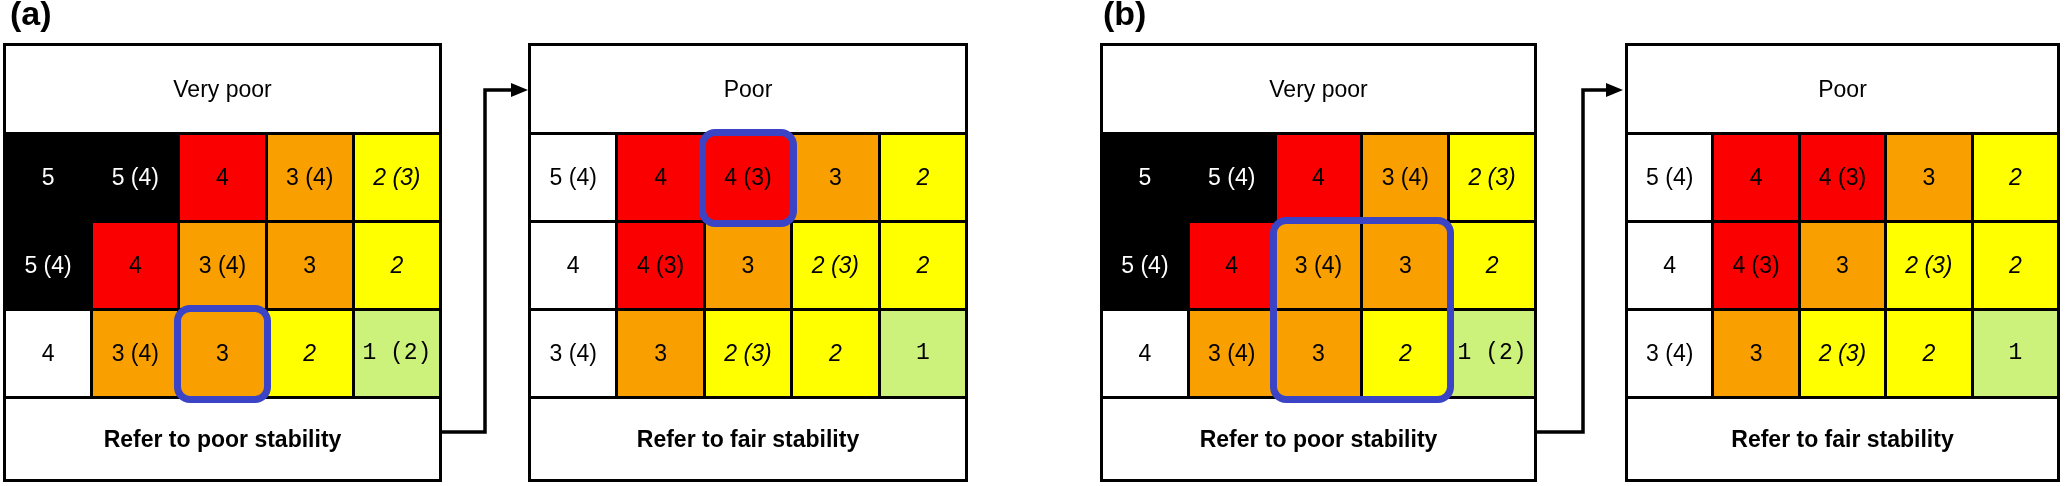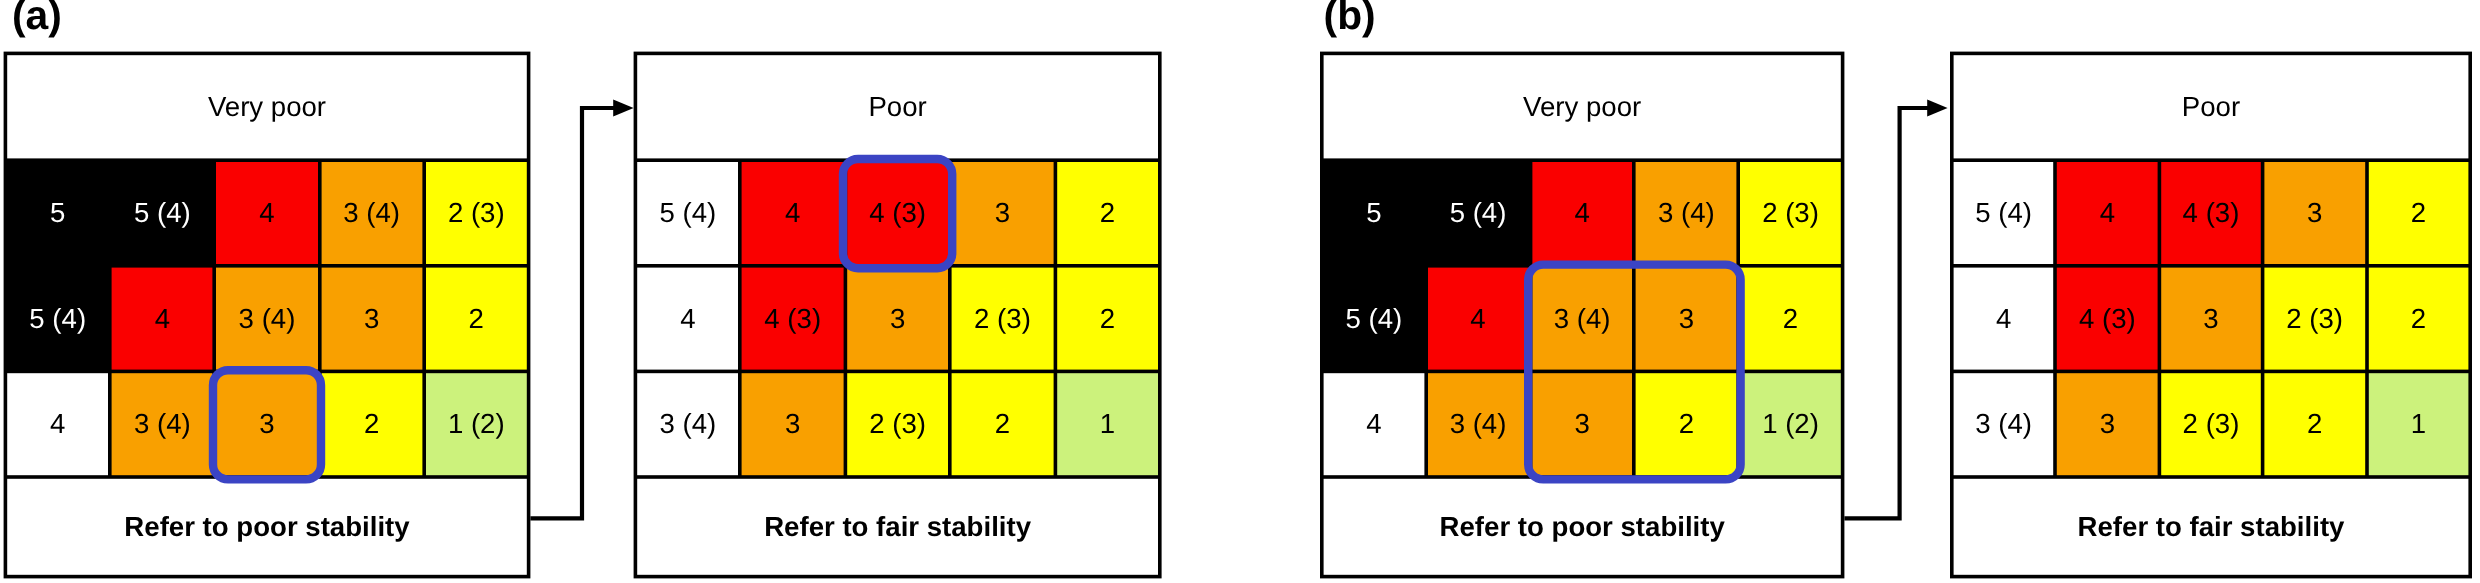--- a/index.html
+++ b/index.html
@@ -18,22 +18,22 @@
   .gcell{
     display:flex;align-items:center;justify-content:center;
     background:#fff;font-size:23px;color:#000;white-space:nowrap;line-height:1;
   }
   .gheader{grid-row:1;grid-column:1/-1;}
   .gfooter{grid-row:5;grid-column:1/-1;font-weight:bold;}
   .c-white{background:var(--white,#fff);}
   .c-black{background:var(--black,#000);color:#fff;}
   .c-red{background:var(--red,#fa0000);}
   .c-orange{background:var(--orange,#f9a000);}
-  .c-yellow{background:var(--yellow,#ffff00);}
-  .c-green{background:var(--green,#ccf27c);}
+  .c-yellow{background:var(--yellow,#ffff00);font-style:italic;}
+  .c-green{background:var(--green,#ccf27c);font-family:Liberation Mono, monospace;}
   .highlight{
     position:absolute;border:7px solid var(--hl,#3b44c4);border-radius:16px;
     box-sizing:border-box;pointer-events:none;z-index:3;background:transparent;
   }
   .arrow{position:absolute;z-index:1;}
 </style>
 </head>
 <body>
 
 <div class="canvas">

